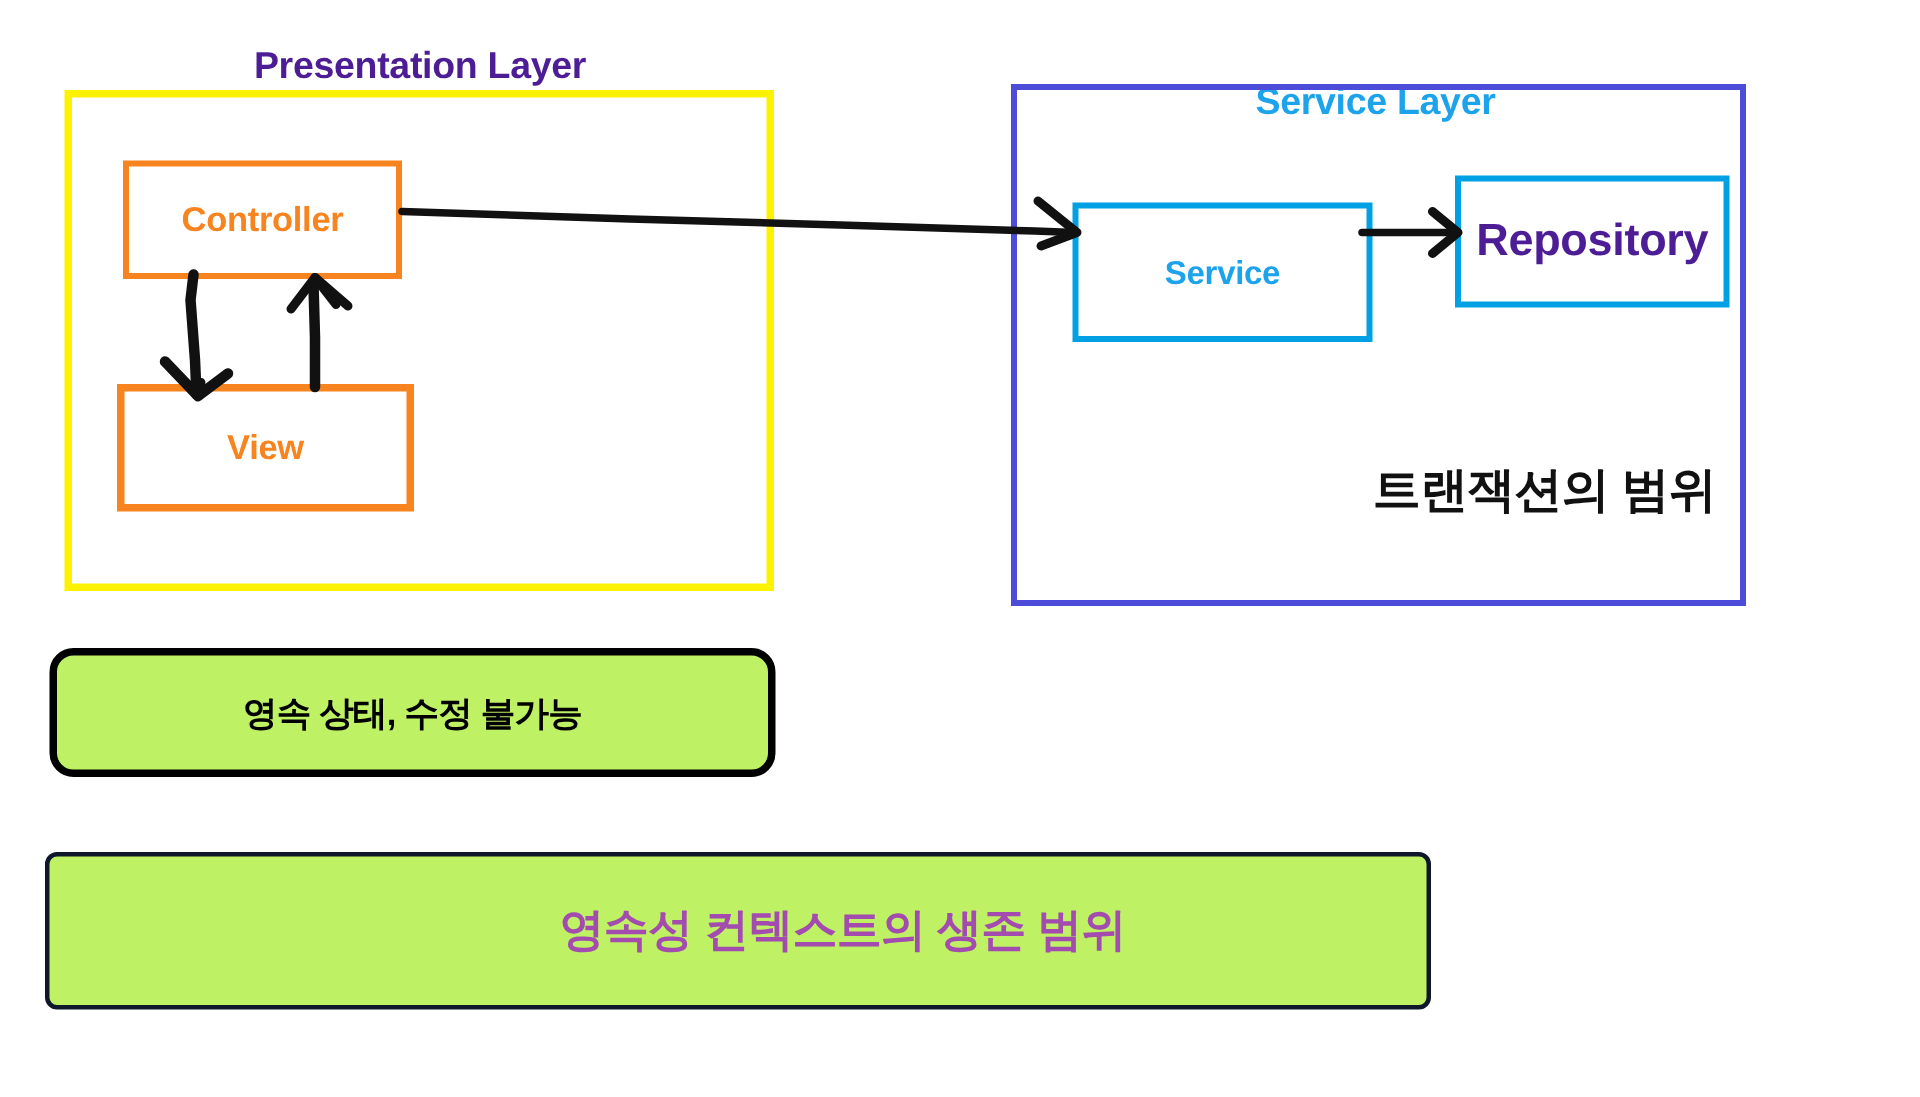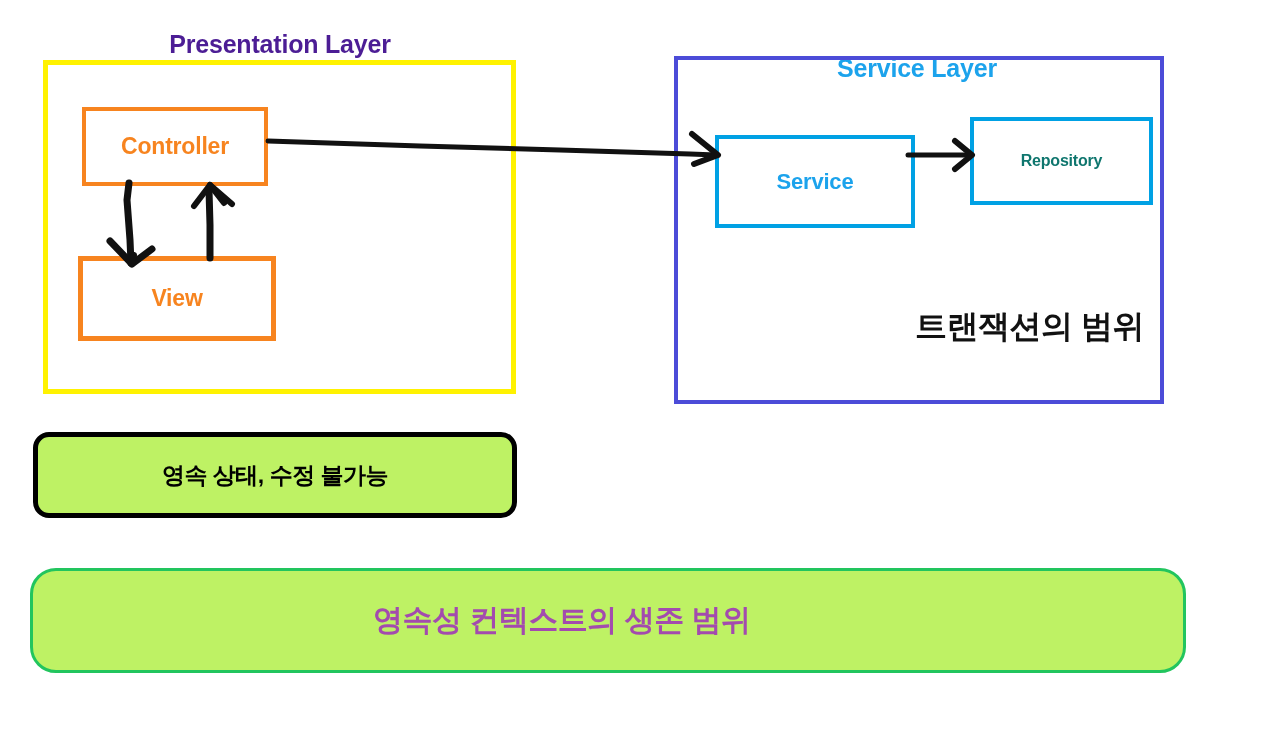--- a/index.html
+++ b/index.html
@@ -82,21 +82,21 @@
   #service-box {
     left: 715px; top: 115px; width: 200px; height: 93px;
     border: 4px solid #00A1E4;
     margin-top: 20px;
   }
   #service-box .node-label { color: #1CA3EC; font-size: 22px; }
   #repository-box {
     left: 970px; top: 117px; width: 183px; height: 88px;
     border: 4px solid #00A1E4;
   }
-  #repository-box .node-label { color: #0f766e; font-size: 16px; }
+  #repository-box .node-label { color: #4c1d95; font-size: 30px; }
 
   
   #transaction-scope-label {
     position: absolute;
     left: 674px; top: 305px; width: 470px;
     text-align: right;
     font-size: 32px;
     font-weight: bold;
     color: #111111;
     letter-spacing: -0.5px;
@@ -129,23 +129,23 @@
     border-radius: 16px;
   }
   #note-editable-box .note-text {
     color: #FF0000;
     font-size: 24px;
     text-align: left;
     padding-left: 200px;
     box-sizing: border-box;
   }
   #note-context-scope-box {
-    left: 30px; top: 568px; width: 1156px; height: 105px;
-    border: 3px solid #22c55e;
-    border-radius: 26px;
+    left: 30px; top: 568px; width: 924px; height: 105px;
+    border: 3px solid #0f172a;
+    border-radius: 8px;
   }
   #note-context-scope-box .note-text {
     color: #A34BAE;
     font-size: 30px;
     text-align: left;
     padding-left: 340px;
     box-sizing: border-box;
   }
 
   

